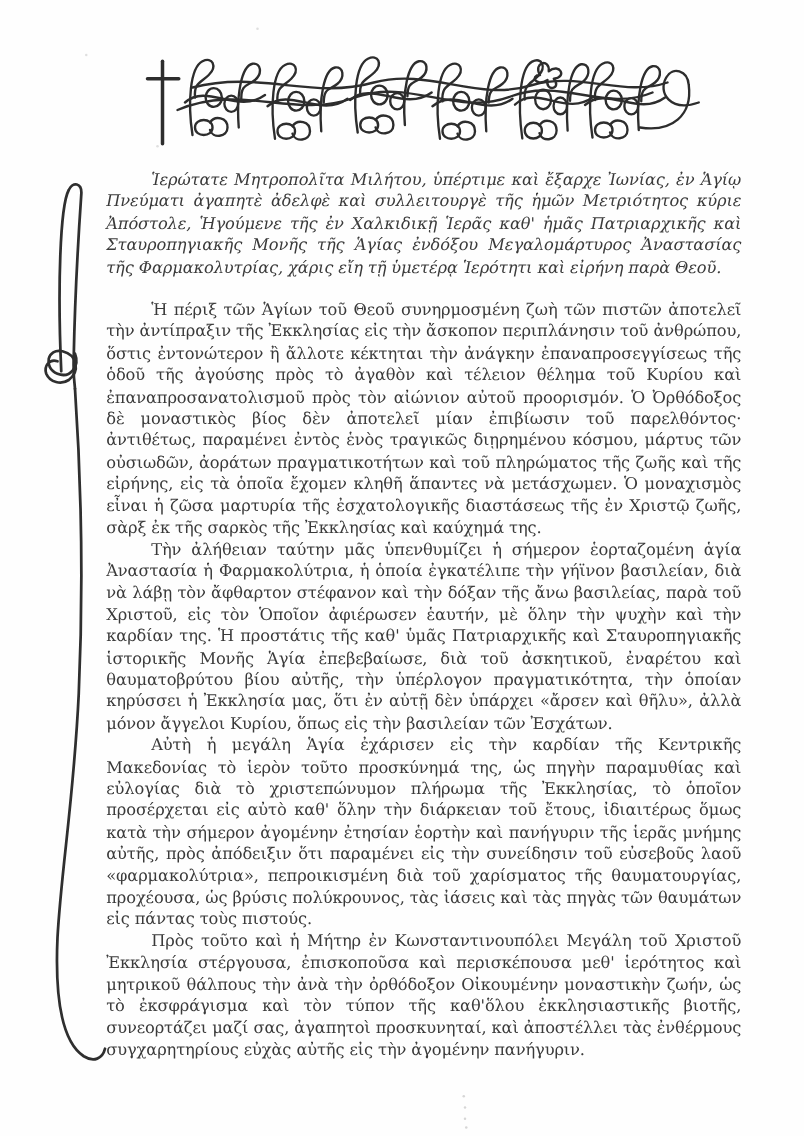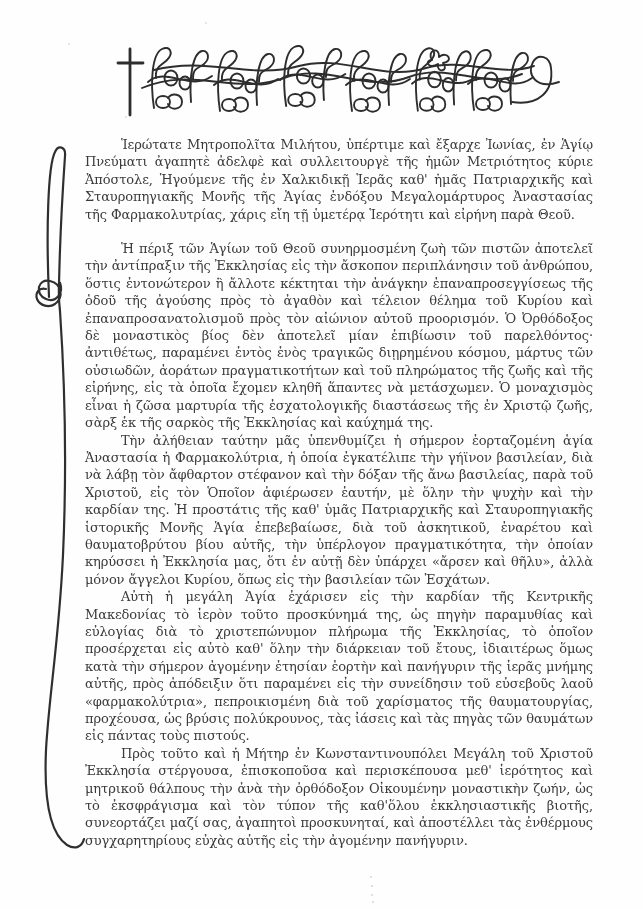--- a/index.html
+++ b/index.html
@@ -18,21 +18,21 @@
   }
   .flourish-svg{
     position:absolute;left:22px;top:135px;width:76px;height:732px;
   }
   .letter{
     position:absolute;left:85px;top:136px;width:508px;
     font-size:13px;line-height:17.4px;color:#3a3a3a;
     text-align:justify;letter-spacing:-0.1px;
   }
   .letter p{margin:0;text-indent:36px;}
-  .letter p.salutation{margin-bottom:17px;}
+  .letter p.salutation{margin-bottom:17px;font-style:italic;}
   .scan-dot{
     position:absolute;width:2px;height:2px;border-radius:50%;
     background:#d6d6d6;
   }
   .speck{
     position:absolute;width:2px;height:2px;border-radius:50%;
     background:#c9c9c9;opacity:.6;
   }
 </style>
 </head>

